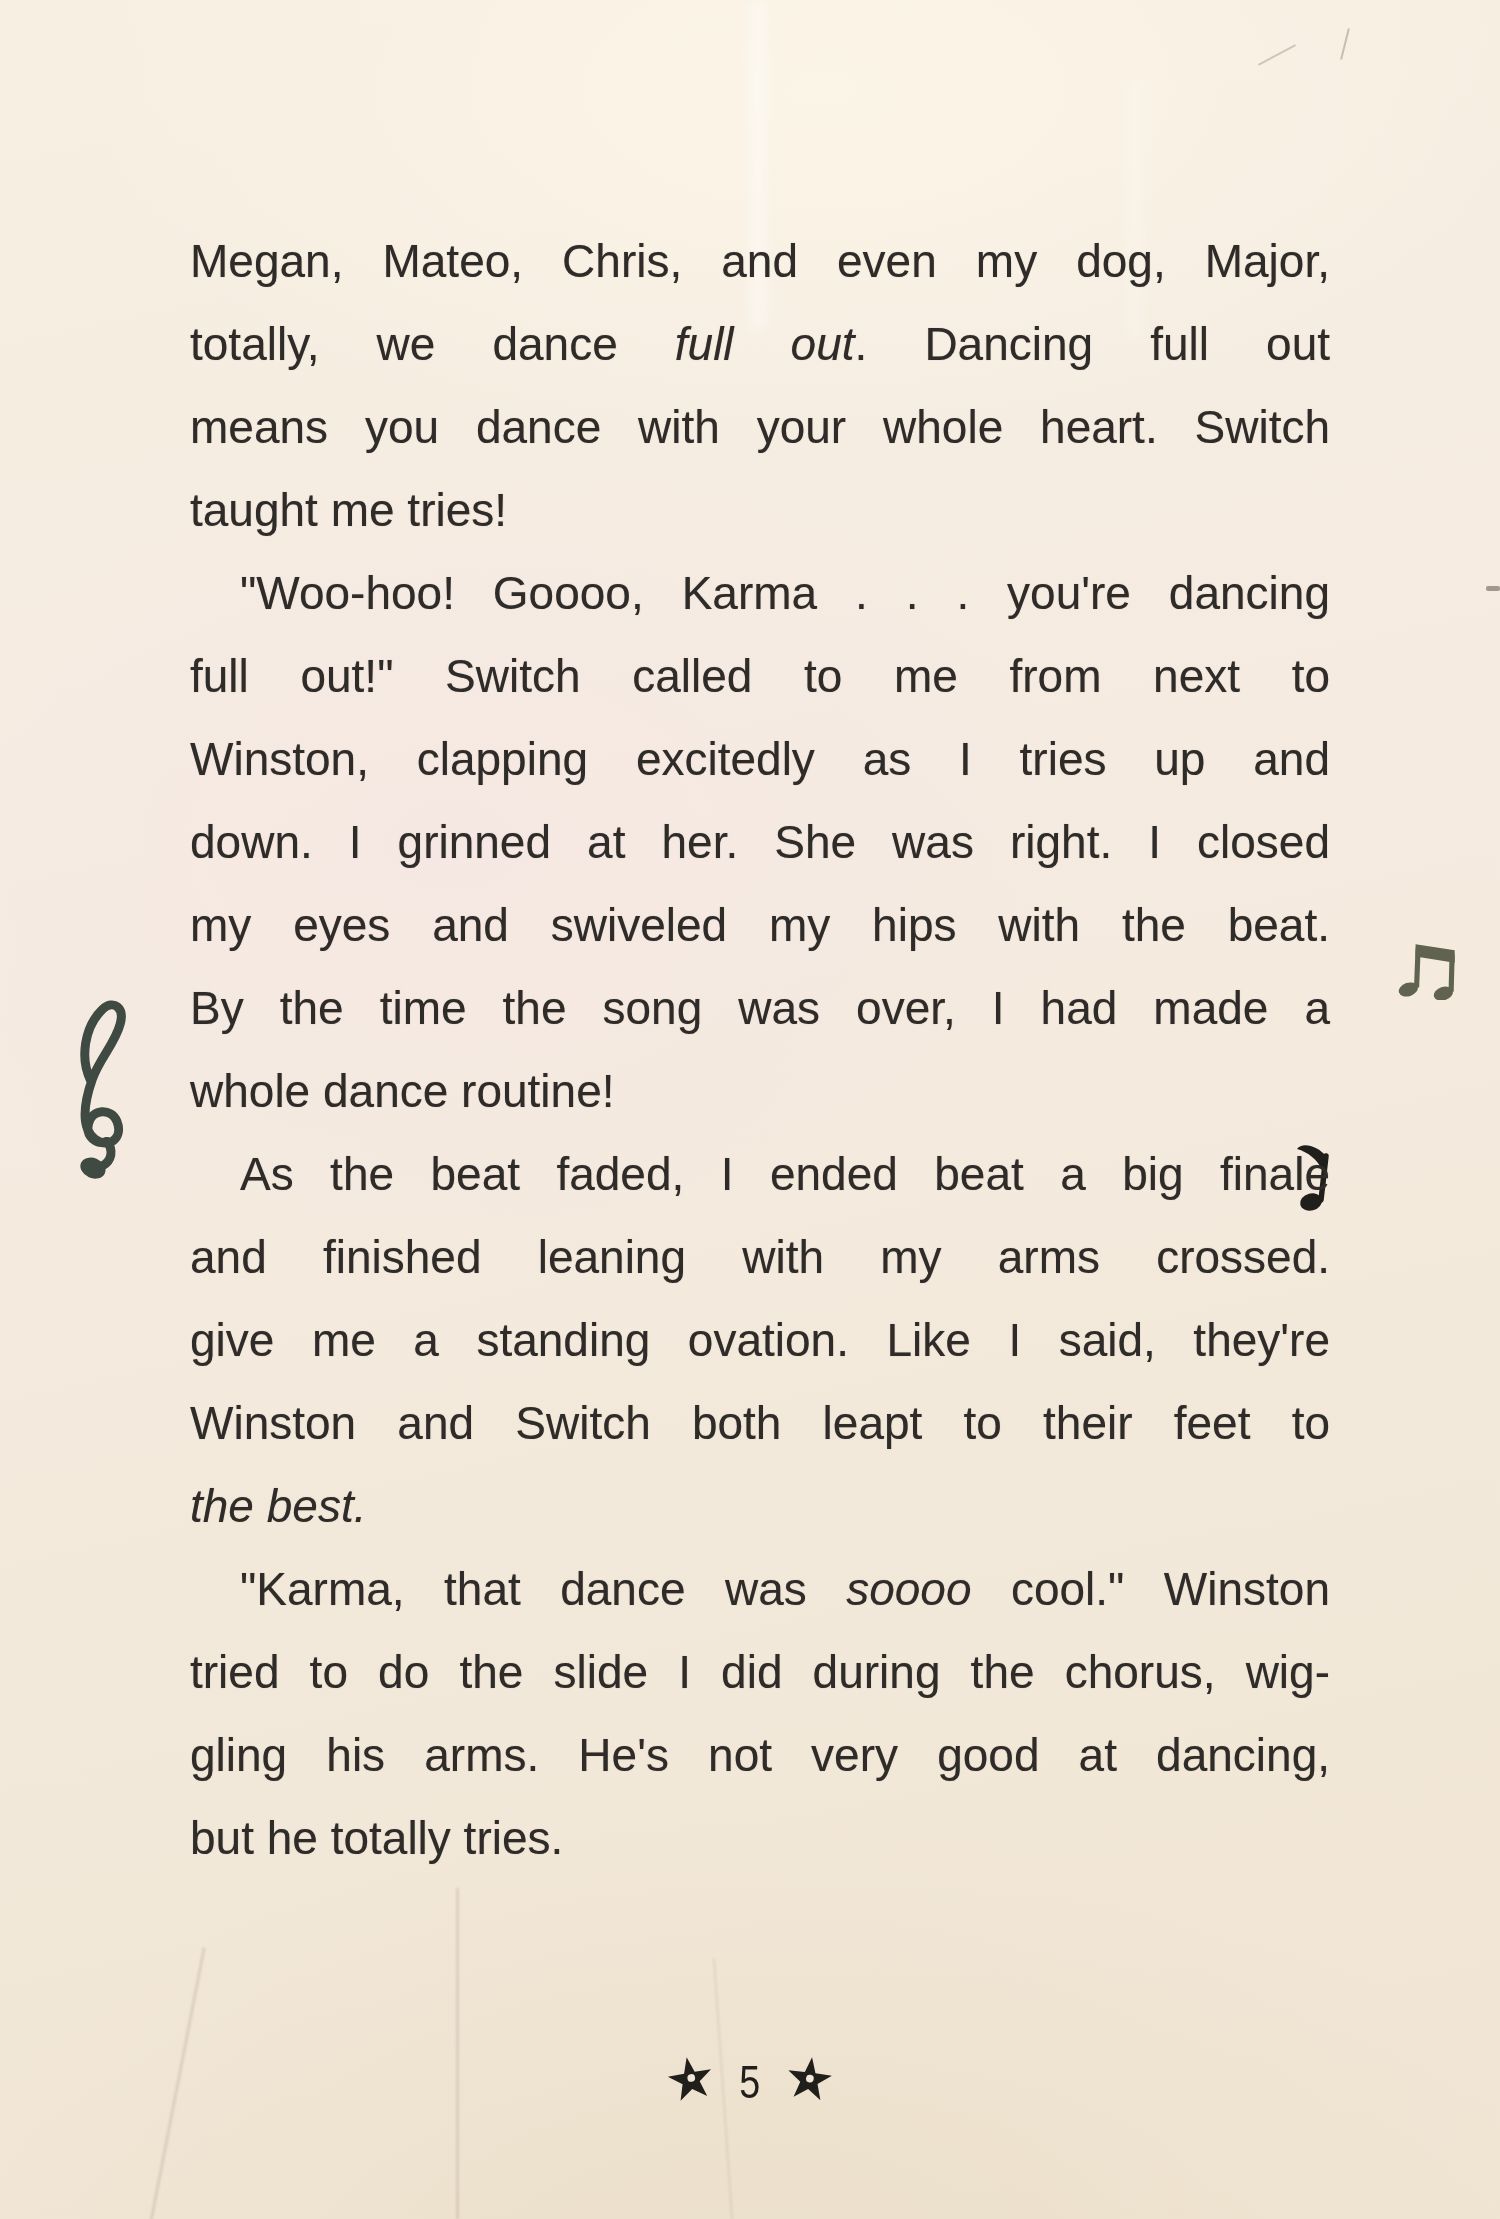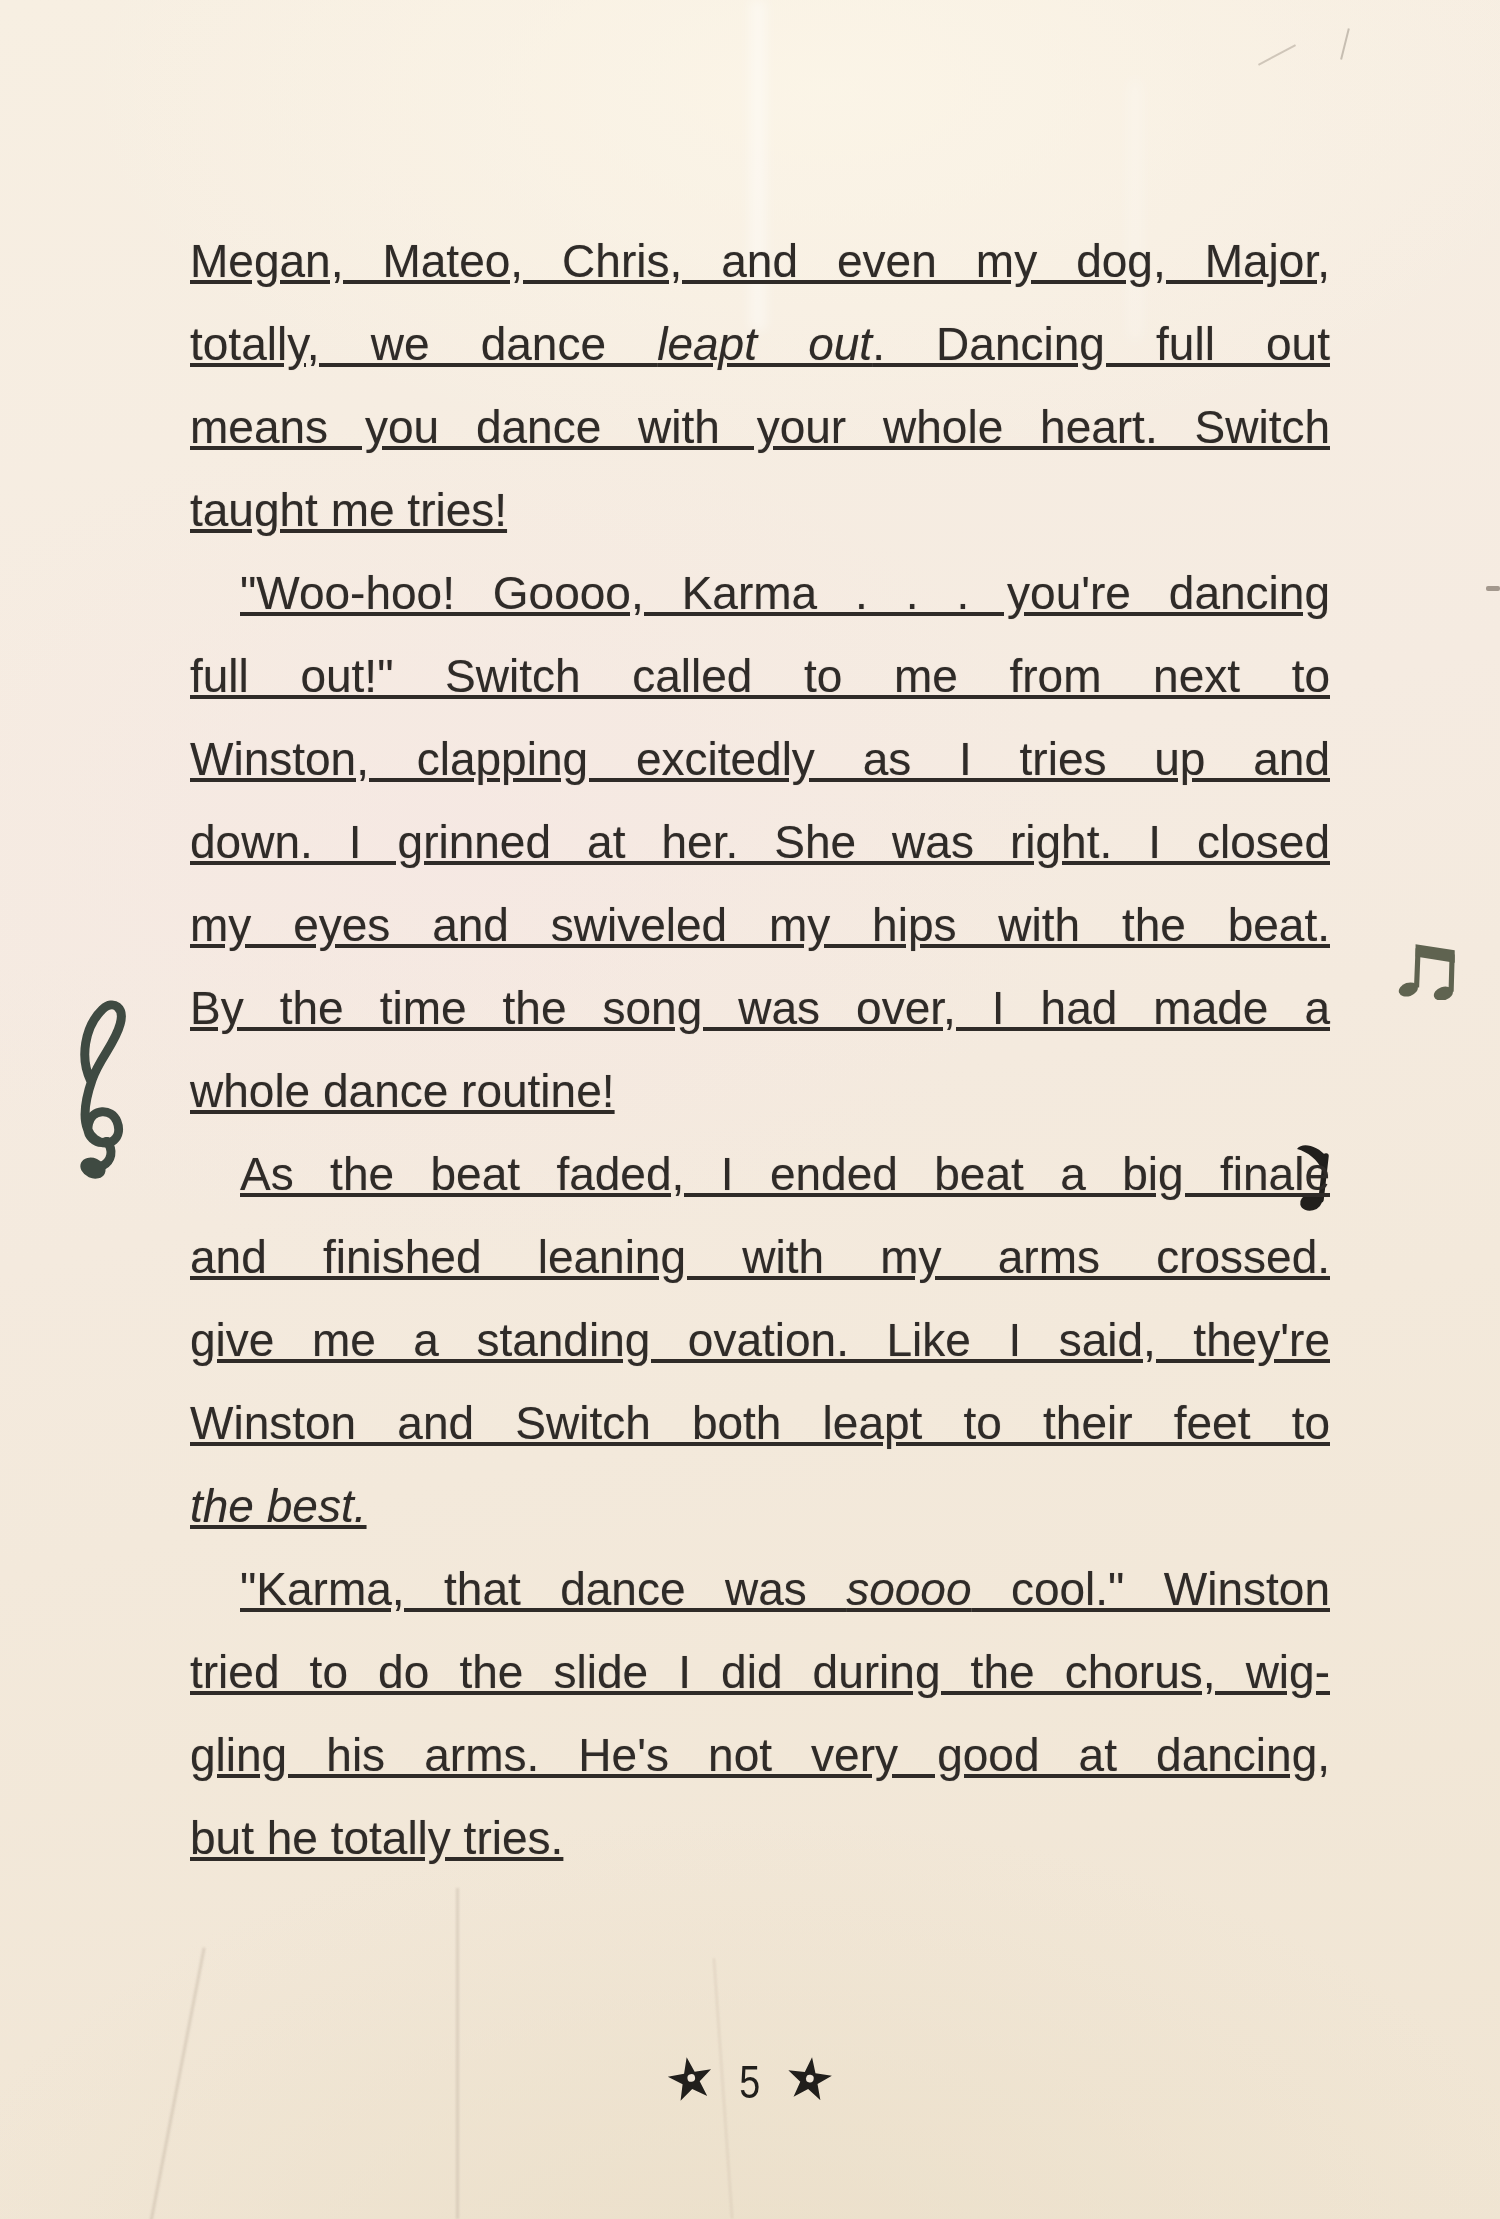--- a/index.html
+++ b/index.html
@@ -45,21 +45,21 @@
   .text-column {
     position: absolute;
     left: 190px;
     top: 220px;
     width: 1140px;
     color: #2f2b28;
     font-size: 46px;
     line-height: 83px;
     text-shadow: 0 0 1px rgba(47,43,40,0.35);
   }
-  .line { text-align: left; text-decoration: underline; }
+  .line { text-align: left; }
   .line.just { text-align: justify; text-align-last: justify; }
   .line.indent { text-indent: 50px; }
   .it { font-style: italic; }
 
   .deco { position: absolute; pointer-events: none; }
   .clef   { left: 56px;  top: 996px;  width: 80px;  color: #3f4a42; transform: rotate(6deg); }
   .dnotes { left: 1398px; top: 940px; width: 66px;  color: #5f6350; }
   .snote  { left: 1296px; top: 1142px; width: 42px; color: #211f1c; }
 
   .page-footer {
@@ -119,21 +119,21 @@
   <div class="deco snote">
     <svg viewBox="0 0 42 72" xmlns="http://www.w3.org/2000/svg">
       <ellipse cx="15" cy="60" rx="11" ry="8.5" transform="rotate(-14 15 60)" fill="currentColor"></ellipse>
       <path d="M25 58 L30 14" stroke="currentColor" stroke-width="5.5" fill="none" stroke-linecap="round"></path>
       <path d="M31 15 C21 3 6 0 1 7 C12 10 22 18 26 28 Z" fill="currentColor"></path>
     </svg>
   </div>
 
   <div class="text-column" id="text-column">
       <div class="line just"><span>Megan, Mateo, Chris, and even my dog, Major,</span></div>
-      <div class="line just"><span>totally, we dance </span><span class="it">leapt out</span><span>. Dancing full out</span></div>
+      <div class="line just"><span>totally, we dance </span><span class="it">full out</span><span>. Dancing full out</span></div>
       <div class="line just"><span>means you dance with your whole heart. Switch</span></div>
       <div class="line"><span>taught me tries!</span></div>
       <div class="line just indent"><span>"Woo-hoo! Goooo, Karma . . . you're dancing</span></div>
       <div class="line just"><span>full out!" Switch called to me from next to</span></div>
       <div class="line just"><span>Winston, clapping excitedly as I tries up and</span></div>
       <div class="line just"><span>down. I grinned at her. She was right. I closed</span></div>
       <div class="line just"><span>my eyes and swiveled my hips with the beat.</span></div>
       <div class="line just"><span>By the time the song was over, I had made a</span></div>
       <div class="line"><span>whole dance routine!</span></div>
       <div class="line just indent"><span>As the beat faded, I ended beat a big finale</span></div>

